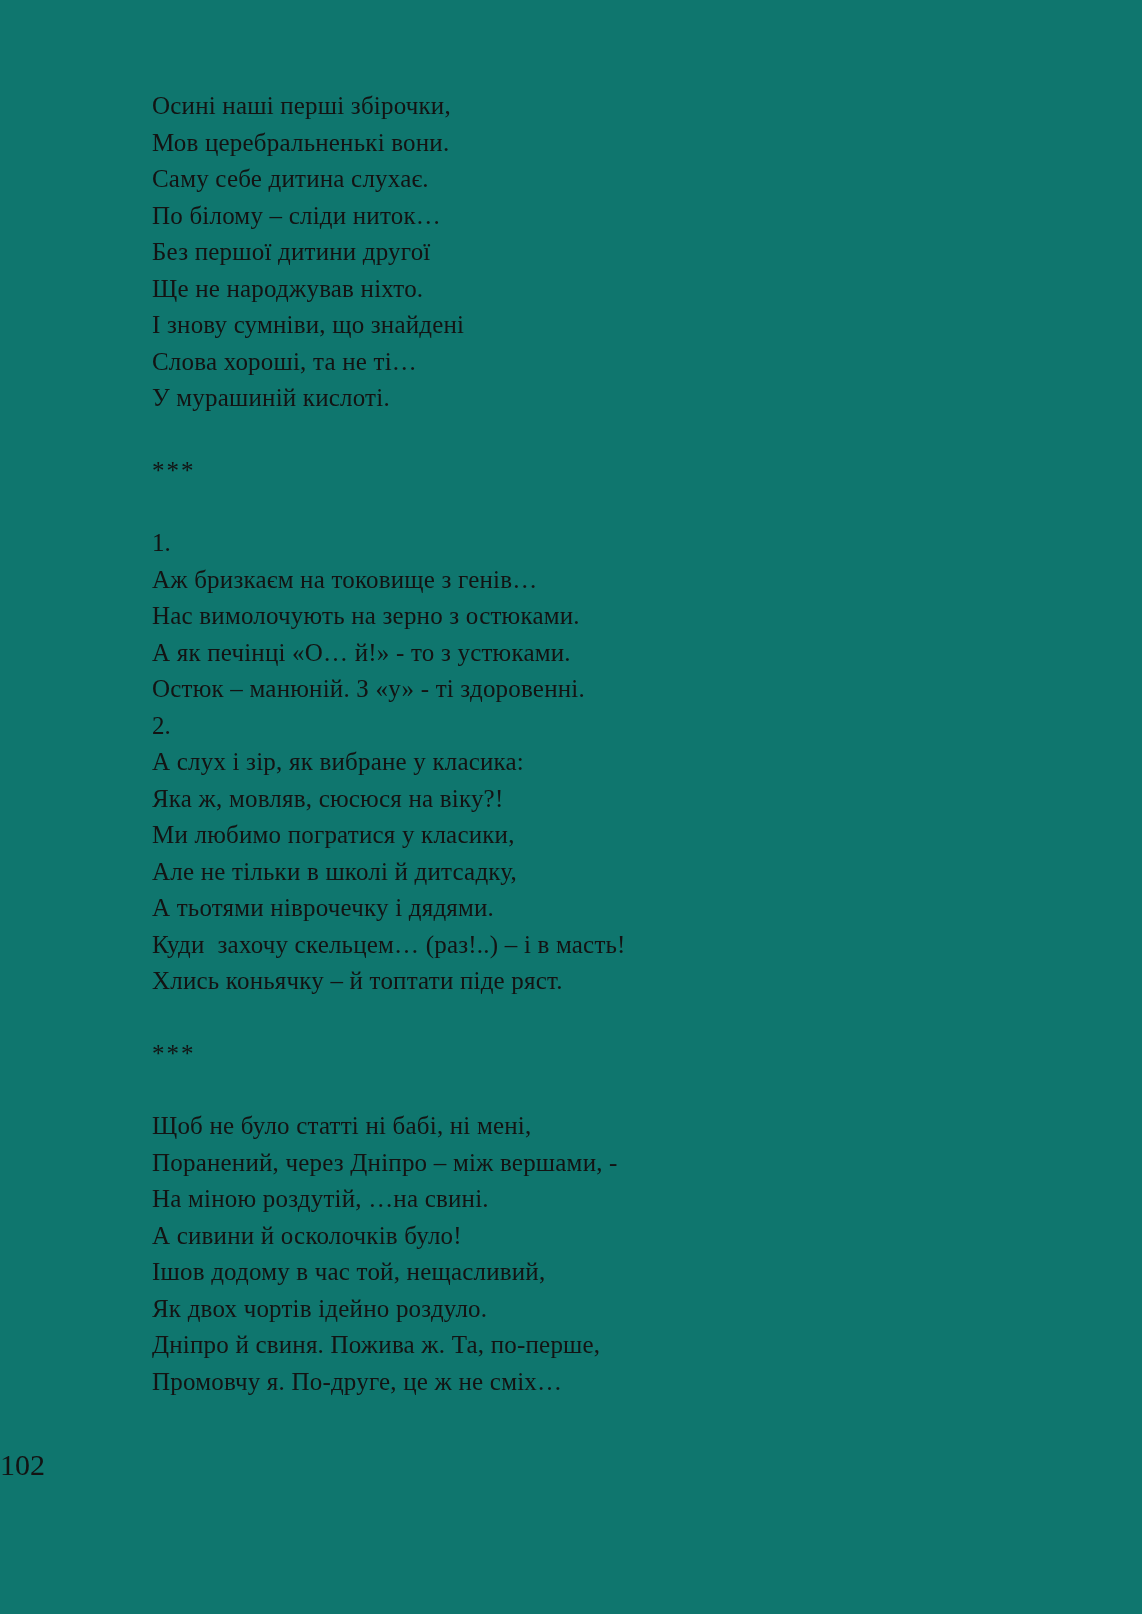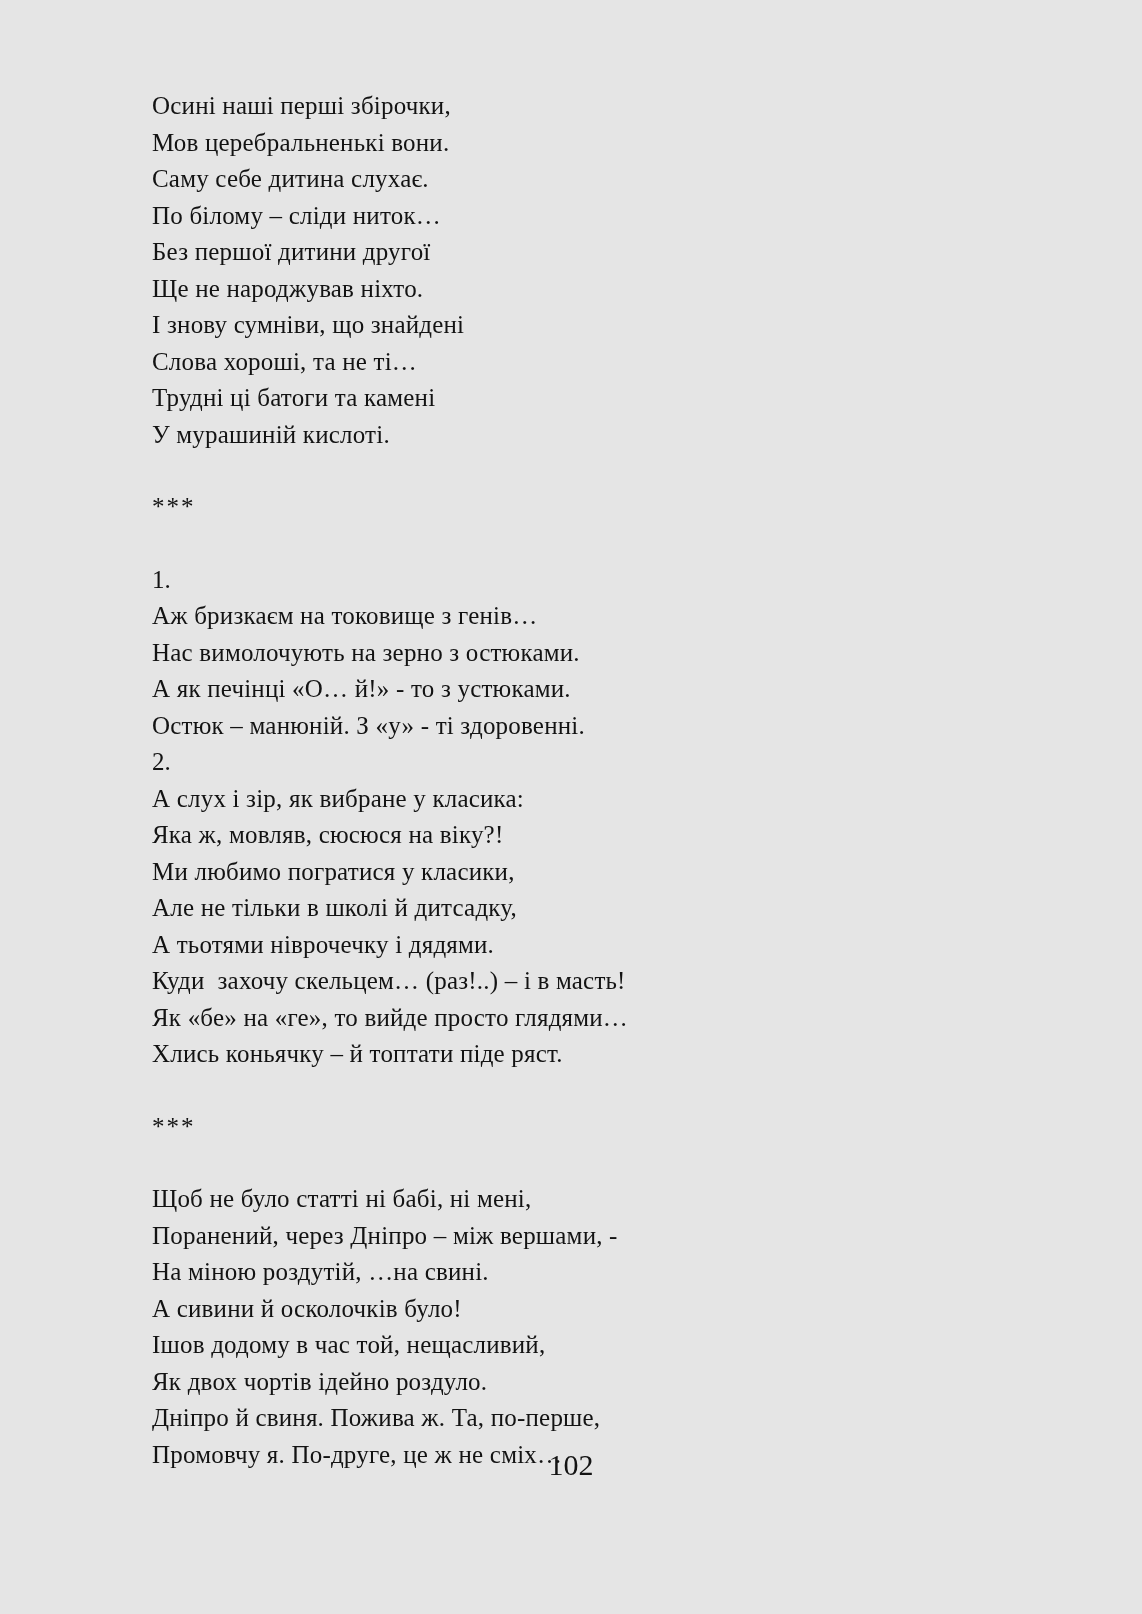--- a/index.html
+++ b/index.html
@@ -4,21 +4,21 @@
 <style>
   html, body {
     margin: 0;
     padding: 0;
     background: #ffffff;
   }
   .page {
     position: relative;
     width: 1142px;
     height: 1614px;
-    background: #e5e5e5;
+    background: #0f766e;
     margin: 0 auto;
     box-sizing: border-box;
     font-family: "Liberation Serif", "DejaVu Serif", serif;
     color: #111111;
     overflow: hidden;
   }
   .content {
     position: absolute;
     left: 152px;
     top: 88px;
@@ -46,60 +46,57 @@
   .num {
     font-size: 25px;
     line-height: 36.5px;
     color: #131313;
   }
   .page-number {
     position: absolute;
     left: 0;
     right: 0;
     top: 1448px;
-    text-align: center;
     font-size: 30px;
     color: #131313;
     font-family: "Liberation Serif", "DejaVu Serif", serif;
   }
 </style>
 </head>
 <body>
 
 <div class="page">
   <div class="content">
       <div class="stanza">
         <div class="line">Осині наші перші збірочки,</div>
         <div class="line">Мов церебральненькі вони.</div>
         <div class="line">Саму себе дитина слухає.</div>
         <div class="line">По білому – сліди ниток…</div>
         <div class="line">Без першої дитини другої</div>
         <div class="line">Ще не народжував ніхто.</div>
         <div class="line">І знову сумніви, що знайдені</div>
         <div class="line">Слова хороші, та не ті…</div>
-        <div class="line">Трудні ці батоги та камені</div>
         <div class="line">У мурашиній кислоті.</div>
       </div>
       <div class="gap"></div>
       <div class="sep">***</div>
       <div class="gap"></div>
       <div class="stanza">
         <div class="num">1.</div>
         <div class="line">Аж бризкаєм на токовище з генів…</div>
         <div class="line">Нас вимолочують на зерно з остюками.</div>
         <div class="line">А як печінці «О… й!» - то з устюками.</div>
         <div class="line">Остюк – манюній. З «у» - ті здоровенні.</div>
         <div class="num">2.</div>
         <div class="line">А слух і зір, як вибране у класика:</div>
         <div class="line">Яка ж, мовляв, сюсюся на віку?!</div>
         <div class="line">Ми любимо погратися у класики,</div>
         <div class="line">Але не тільки в школі й дитсадку,</div>
         <div class="line">А тьотями ніврочечку і дядями.</div>
         <div class="line">Куди  захочу скельцем… (раз!..) – і в масть!</div>
-        <div class="line">Як «бе» на «ге», то вийде просто глядями…</div>
         <div class="line">Хлись коньячку – й топтати піде ряст.</div>
       </div>
       <div class="gap"></div>
       <div class="sep">***</div>
       <div class="gap"></div>
       <div class="stanza">
         <div class="line">Щоб не було статті ні бабі, ні мені,</div>
         <div class="line">Поранений, через Дніпро – між вершами, -</div>
         <div class="line">На міною роздутій, …на свині.</div>
         <div class="line">А сивини й осколочків було!</div>

